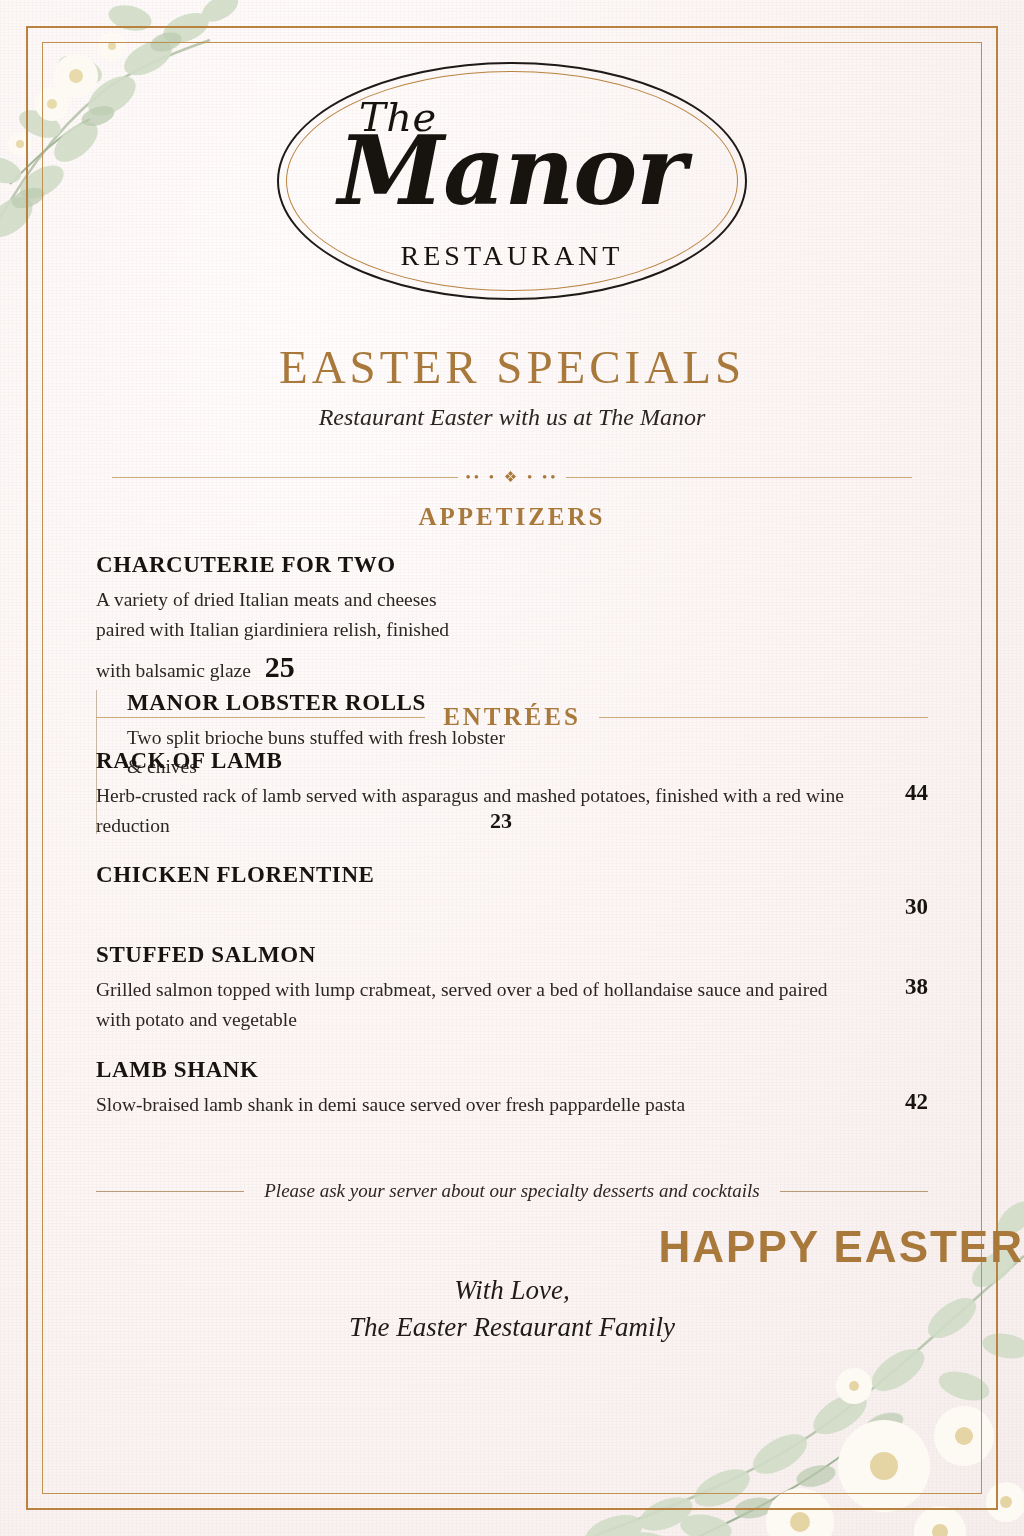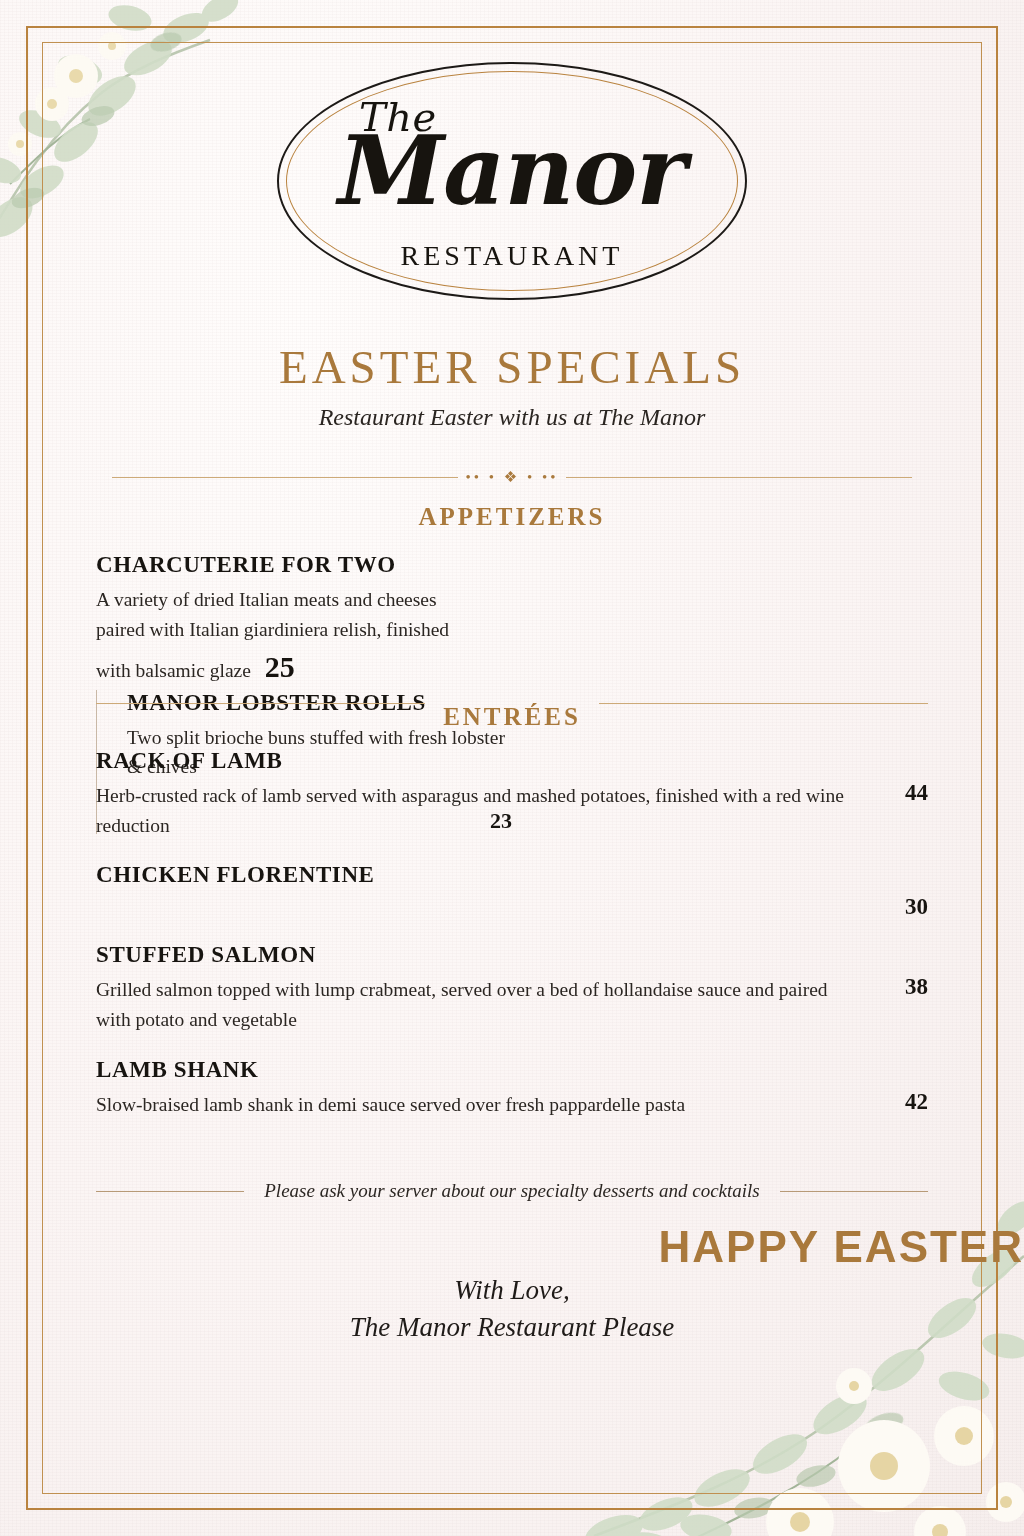--- a/index.html
+++ b/index.html
@@ -164,21 +164,21 @@
     white-space: nowrap;
     line-height: 1;
   }
 
   
   .section-head {
     position: absolute;
     left: 96px;
     right: 96px;
     display: flex;
-    align-items: flex-start;
+    align-items: center;
     gap: 18px;
   }
   .section-head .rule {
     flex: 1;
     height: 1px;
     background: #cdaa78;
   }
   .section-head .txt {
     font-family: "Liberation Serif", serif;
     font-weight: 700;
@@ -475,16 +475,16 @@
 
   <div class="note">
     <div class="rule"></div>
     <div class="txt">Please ask your server about our specialty desserts and cocktails</div>
     <div class="rule"></div>
   </div>
 
   <div class="happy">HAPPY EASTER</div>
   <div class="signoff">
     <div>With Love,</div>
-    <div>The Manor Restaurant Please</div>
+    <div>The Easter Restaurant Family</div>
   </div>
 
 </div>
 
 </body></html>

